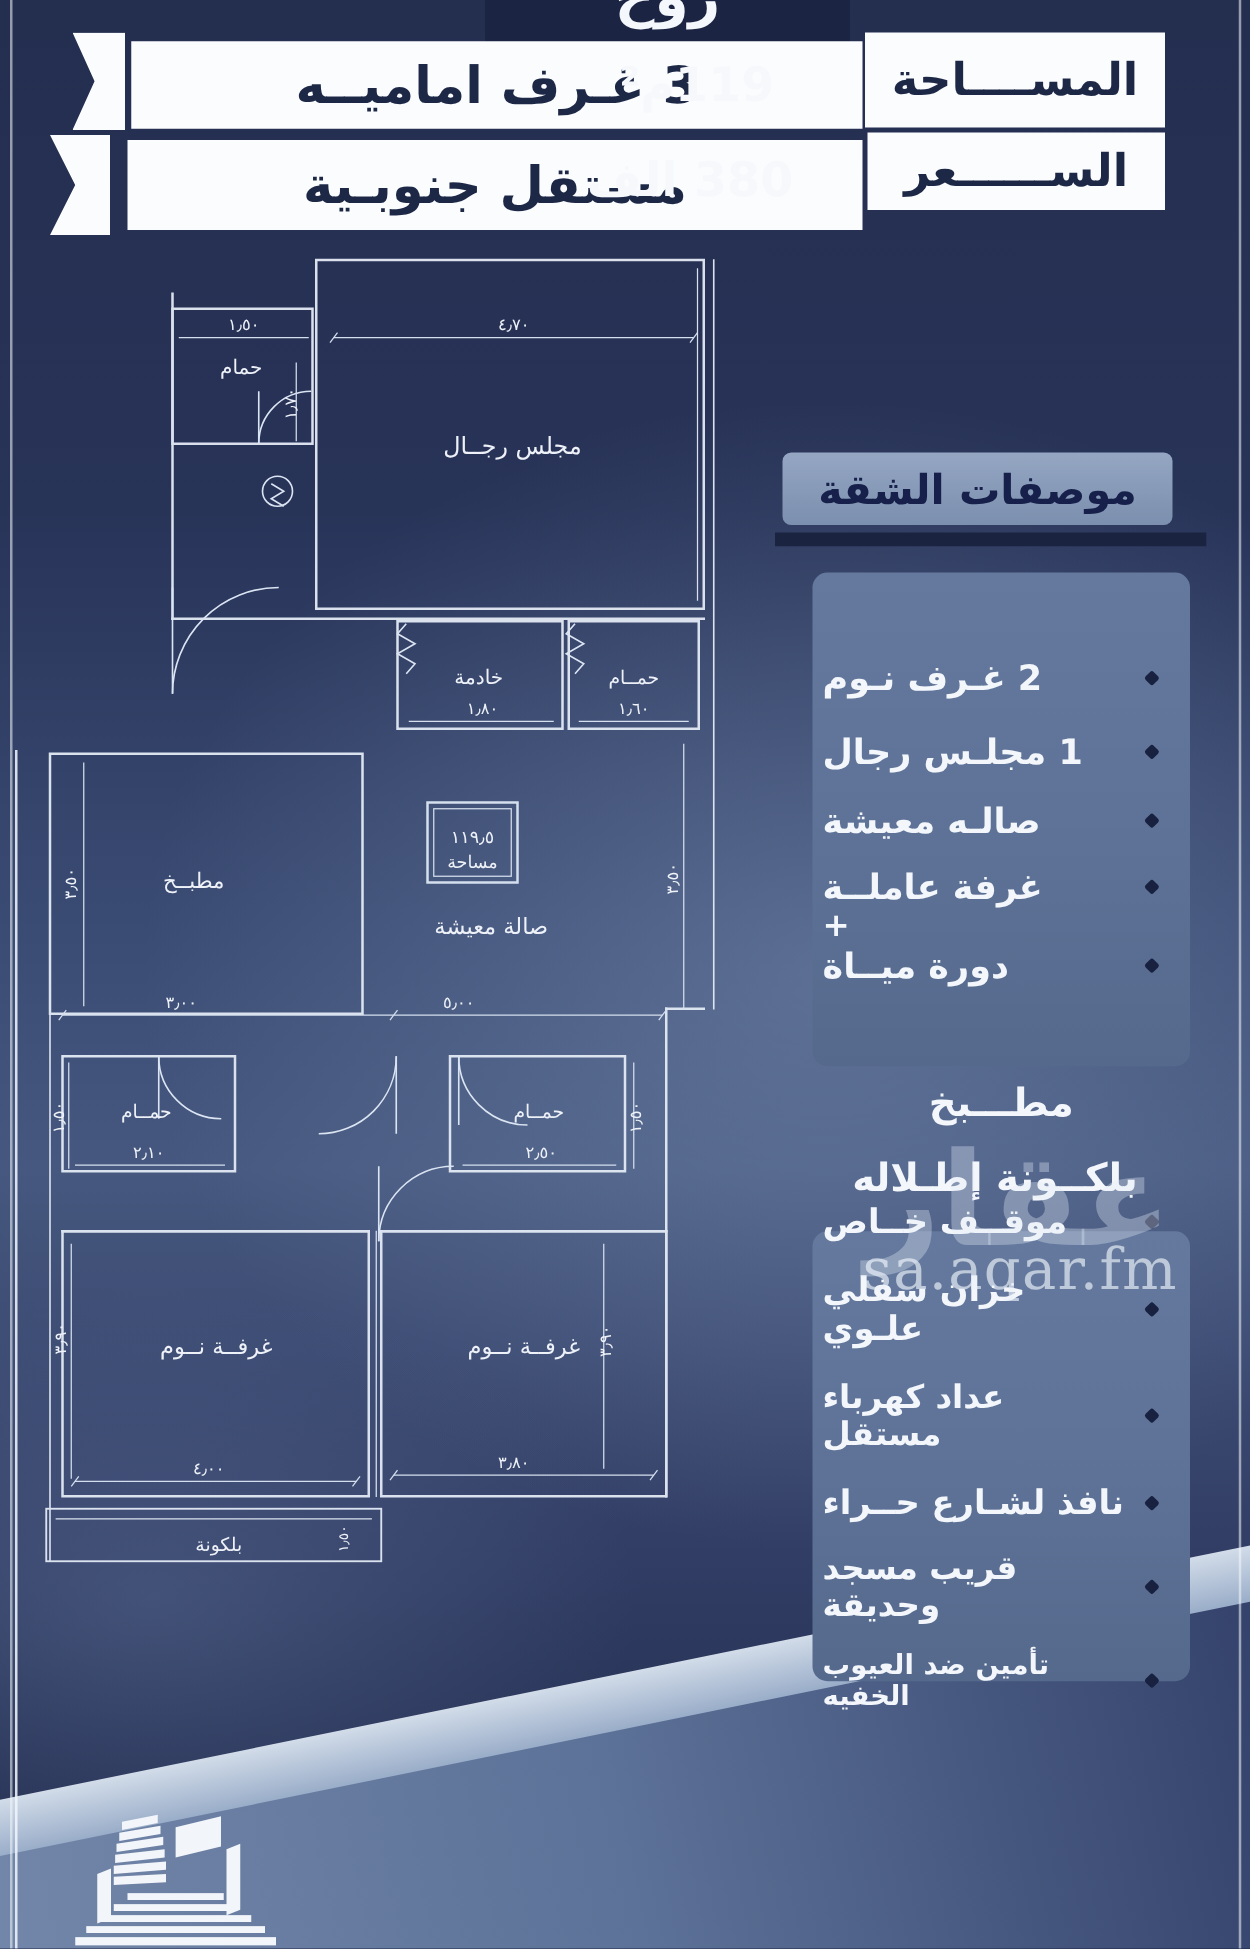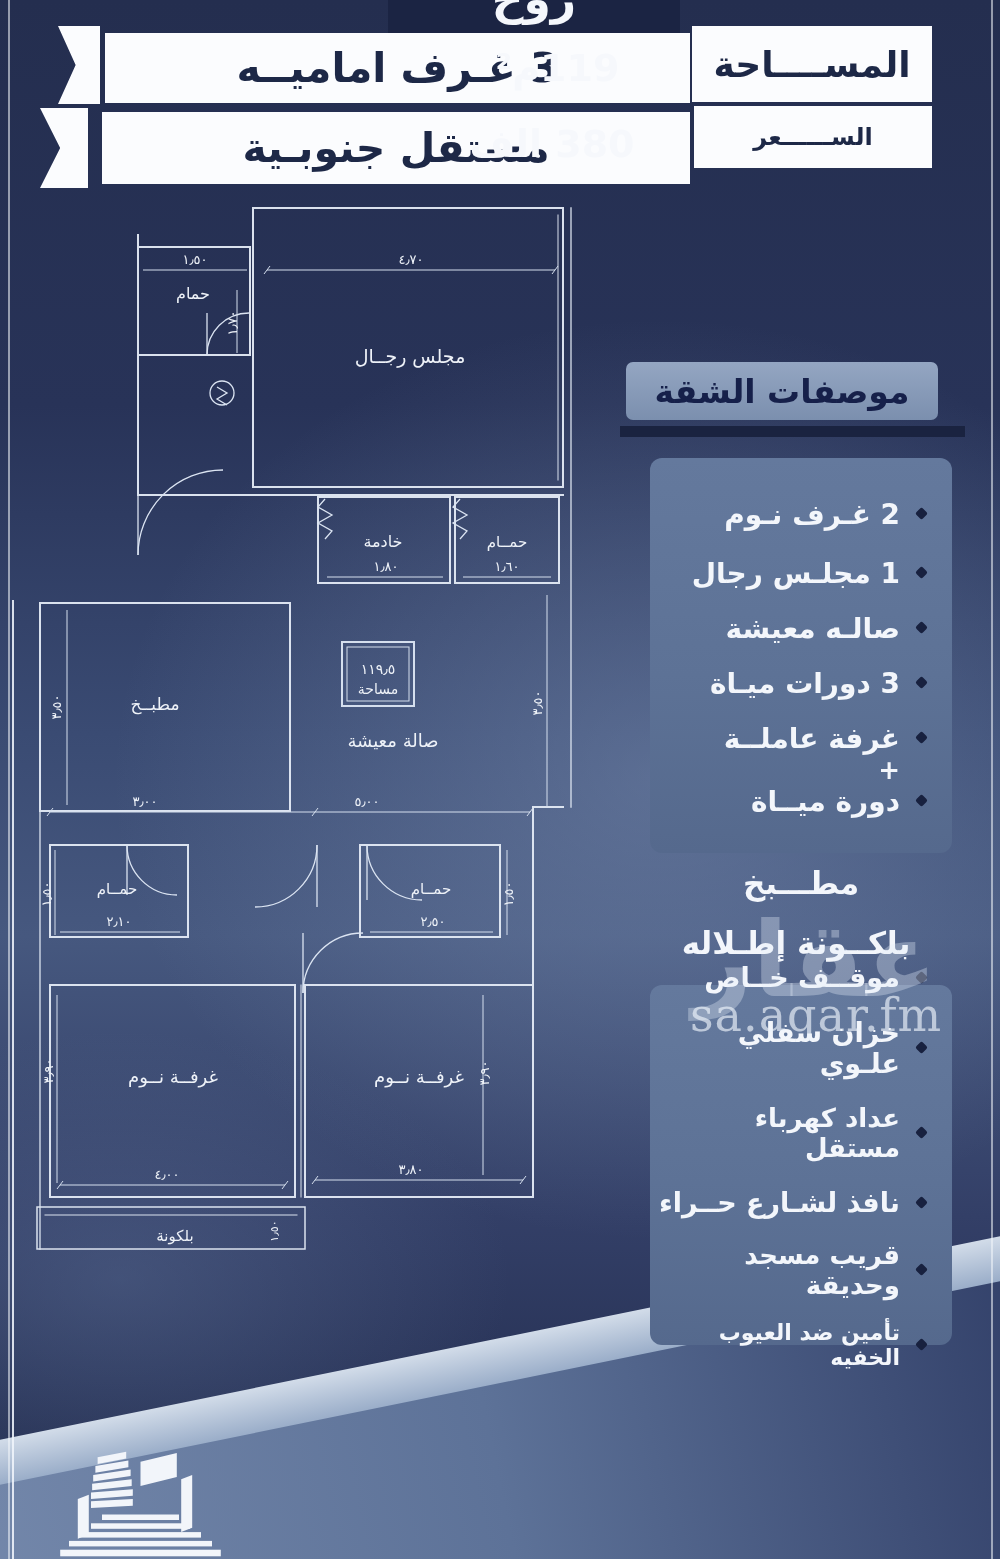--- a/index.html
+++ b/index.html
@@ -21,21 +21,21 @@
   .banner{background:#fbfcfe;display:flex;align-items:center;justify-content:center;color:#1d2847;font-weight:bold;}
   .flag{background:#fbfcfe;clip-path:polygon(0 0,100% 0,100% 100%,0 100%,42% 50%);}
   .stat-value{color:#f6f8fc;font-weight:bold;display:flex;align-items:center;justify-content:center;}
   
   .spec-title{left:626px;top:362px;width:312px;height:58px;border-radius:7px;
     background:linear-gradient(180deg,#94a6c2,#7b8fae);display:flex;align-items:center;justify-content:center;
     color:#16204a;font-size:33px;font-weight:bold;}
   .spec-underline{left:620px;top:426px;width:345px;height:11px;background:#1a2340;}
   .spec-box{width:302px;border-radius:12px;background:linear-gradient(180deg,#64799d 0%,#5d7296 55%,#55698d 100%);
     display:flex;flex-direction:column;align-items:stretch;justify-content:center;}
-  .spec-box .item{position:relative;text-align:right;color:#f3f6fb;font-weight:bold;font-size:28px;padding:0 52px 0 8px;}
+  .spec-box .item{position:relative;text-align:left;color:#f3f6fb;font-weight:bold;font-size:28px;padding:0 52px 0 8px;}
   .spec-box .item .bullet{position:absolute;right:26px;top:50%;width:9px;height:9px;margin-top:-5px;background:#18213f;transform:rotate(45deg);border-radius:2px;}
   .note{color:#f3f6fb;font-weight:bold;font-size:31px;text-align:center;}
   .wm-brand{color:rgba(230,238,248,.34);font-weight:bold;font-size:104px;line-height:1;}
   .wm-domain{color:rgba(237,243,250,.66);font-family:"DejaVu Serif",serif;font-size:46px;letter-spacing:1px;}
   
   .band-light{left:-60px;top:1452px;width:1320px;height:52px;transform:rotate(-11.5deg);transform-origin:0 0;
     background:linear-gradient(180deg,#d2dce9,#90a5c3);}
   .band-under{left:-60px;top:1497px;width:1450px;height:720px;transform:rotate(-11.5deg);transform-origin:0 0;
     background:linear-gradient(90deg,#7488ab 0%,#5d7298 38%,#33416a 76%,#1f2949 100%);}
   svg text{font-family:"DejaVu Sans",sans-serif;fill:#eef2f8;}
@@ -66,21 +66,21 @@
   </div>
 
   <div class="abs flag" style="left:650px;top:36px;width:28px;height:64px;"></div>
   <div class="abs banner" style="left:692px;top:26px;width:240px;height:76px;font-size:36px;">
     <span>المســــاحة</span>
   </div>
   <div class="abs stat-value" style="left:470px;top:42px;width:175px;height:52px;font-size:38px;">
     <span>119م²</span>
   </div>
   <div class="abs flag" style="left:646px;top:114px;width:30px;height:66px;"></div>
-  <div class="abs banner" style="left:694px;top:106px;width:238px;height:62px;font-size:24px;">
+  <div class="abs banner" style="left:694px;top:106px;width:238px;height:62px;font-size:36px;">
     <span>الســــــعر</span>
   </div>
   <div class="abs stat-value" style="left:462px;top:118px;width:180px;height:52px;font-size:38px;">
     <span>380 الف</span>
   </div>
 
   <svg class="abs" style="left:15px;top:195px;" width="560" height="1170" viewBox="0 0 560 1170">
     <g stroke="#e4ebf6" stroke-width="2" fill="none" stroke-linecap="square" opacity="0.95">
 
       <rect x="238" y="13" width="310" height="279"></rect>
@@ -208,21 +208,20 @@
 
   <div class="abs spec-title">
     <span>موصفات الشقة</span>
   </div>
   <div class="abs spec-underline"></div>
 
   <div class="abs spec-box" style="left:650px;top:458px;height:395px;">
     <div class="item" style="margin:14px 0;"><span>2 غـرف نـوم</span><span class="bullet"></span></div>
     <div class="item" style="margin:12px 0;"><span>1 مجلـس رجال</span><span class="bullet"></span></div>
     <div class="item" style="margin:10px 0;"><span>صالـه معيشة</span><span class="bullet"></span></div>
-    <div class="item" style="margin:12px 0;"><span>3 دورات ميـاة</span><span class="bullet"></span></div>
     <div class="item" style="margin:10px 0 0 0;"><span>غرفة عاملــة</span><span class="bullet"></span></div>
     <div class="item" style="margin:0;font-size:26px;"><span>+</span></div>
     <div class="item" style="margin:0 0 10px 0;"><span>دورة ميــاة</span><span class="bullet"></span></div>
   </div>
 
   <div class="abs note" style="left:640px;top:925px;width:312px;">
     <span>بلكــونة إطـلاله</span>
   </div>
   <div class="abs note" style="left:650px;top:865px;width:302px;">
     <span>مطـــبخ</span>

